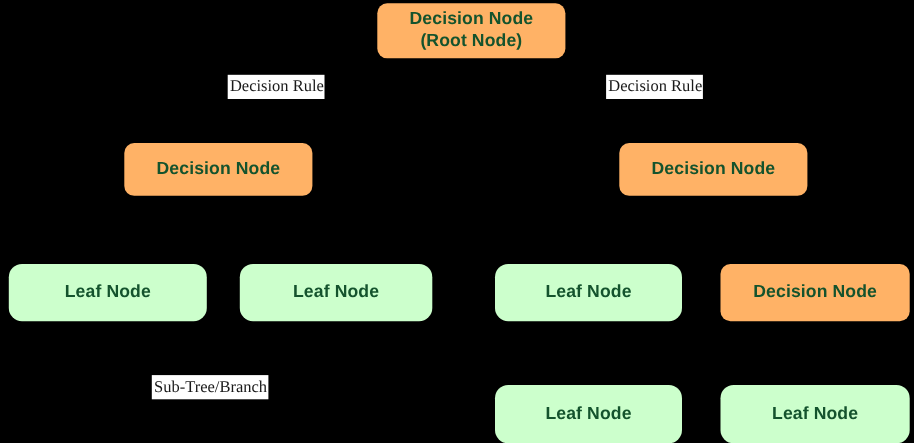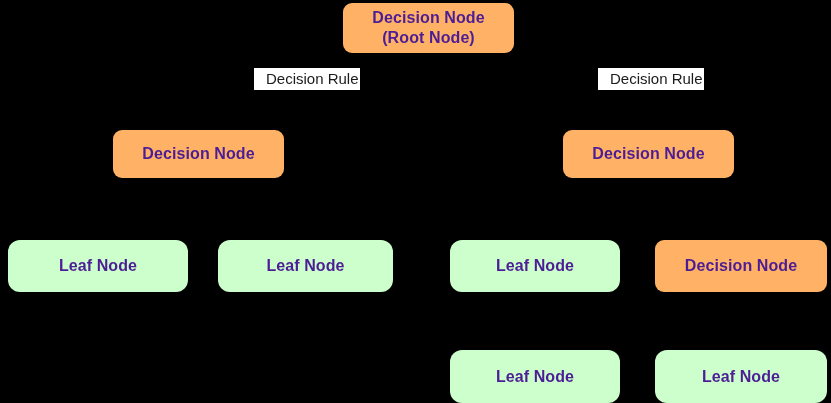--- a/index.html
+++ b/index.html
@@ -17,48 +17,47 @@
     font-family: "Liberation Sans", sans-serif;
   }
   .node {
     position: absolute;
     box-sizing: border-box;
     border-radius: 9px;
     display: flex;
     align-items: center;
     justify-content: center;
     text-align: center;
-    color: #4c1d95;
+    color: #14532d;
     font-weight: bold;
     font-size: 16px;
     line-height: 1.25;
     letter-spacing: 0.1px;
     white-space: pre-line;
     user-select: none;
   }
   .node-decision {
     background: #ffb266;
   }
   .node-leaf {
     background: #ccffcc;
     border-radius: 12px;
   }
   .ann {
     position: absolute;
     box-sizing: border-box;
     background: #ffffff;
     color: #1a1a1a;
-    font-family: Liberation Sans, sans-serif;
+    font-family: Liberation Serif, serif;
     font-size: 15px;
     font-weight: normal;
     line-height: 20px;
-    padding: 1px 1px 1px 12px;
+    padding: 1px 1px 1px 2px;
     white-space: nowrap;
     user-select: none;
-    margin-left: 47px;
   }
 </style>
 </head>
 <body>
 
 <div id="canvas">
 
   <div class="node node-decision" style="left:343px; top:3px; width:171px; height:50px;">
     <span>Decision Node
 (Root Node)</span>
@@ -93,14 +92,15 @@
   </div>
 
   <div class="node node-leaf" style="left:655px; top:350px; width:172px; height:53px;">
     <span>Leaf Node</span>
   </div>
 
   <div class="ann" style="left:207px; top:68px;">Decision Rule</div>
 
   <div class="ann" style="left:551px; top:68px;">Decision Rule</div>
 
+  <div class="ann" style="left:138px; top:341px;">Sub-Tree/Branch</div>
 
 </div>
 
 </body></html>

